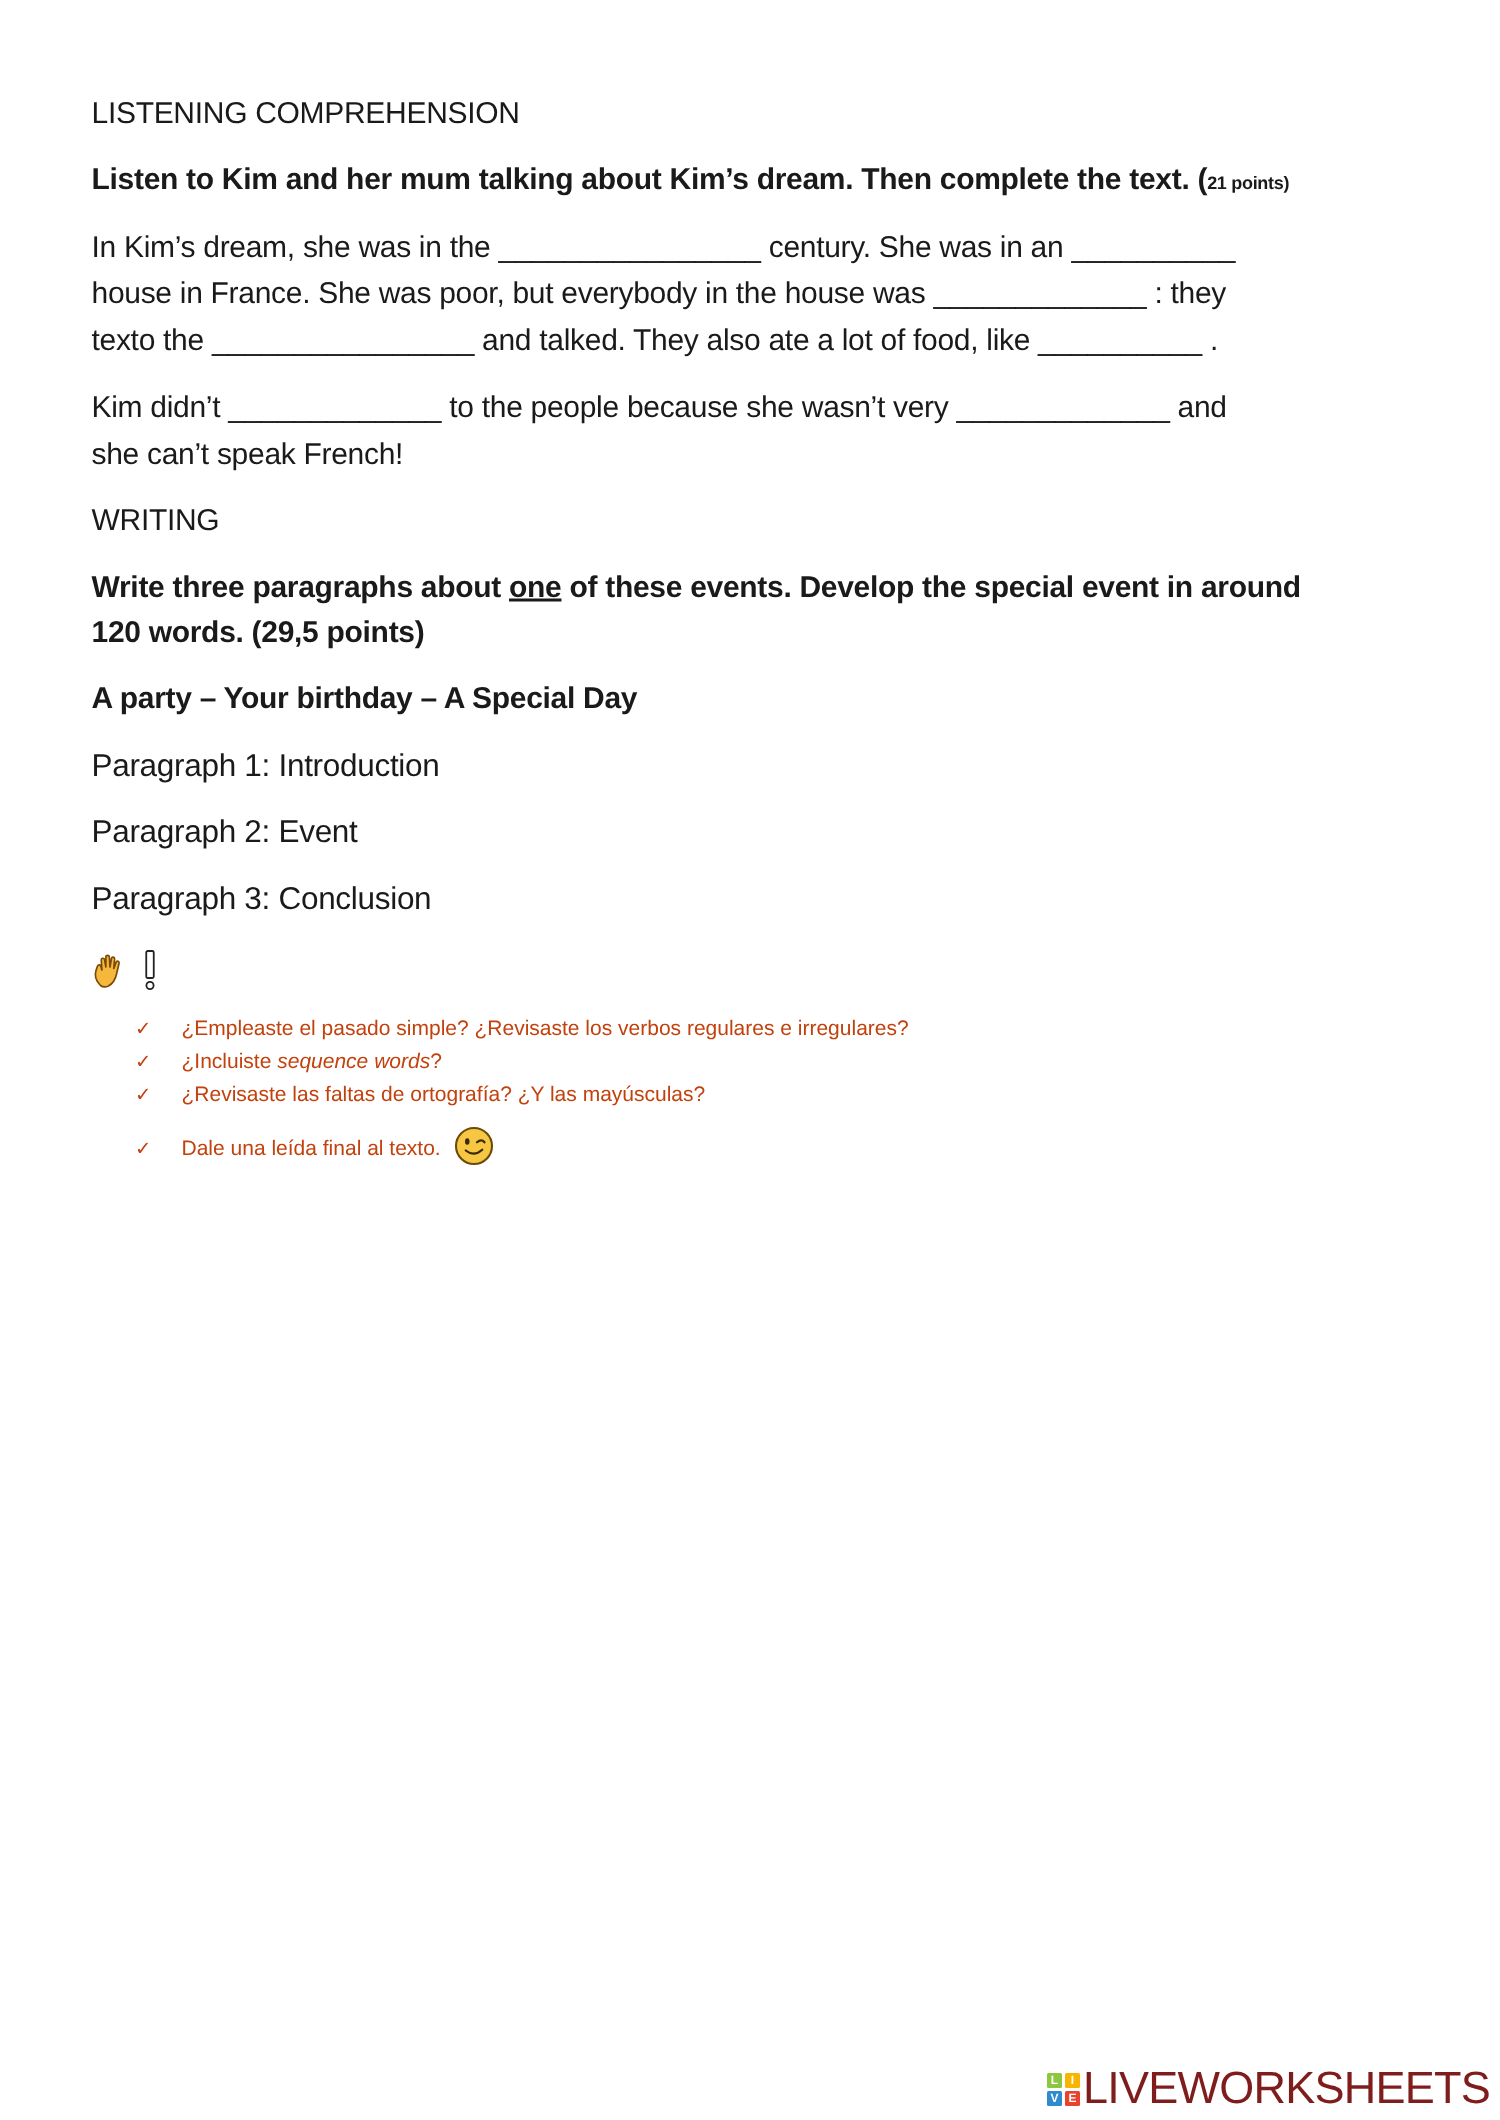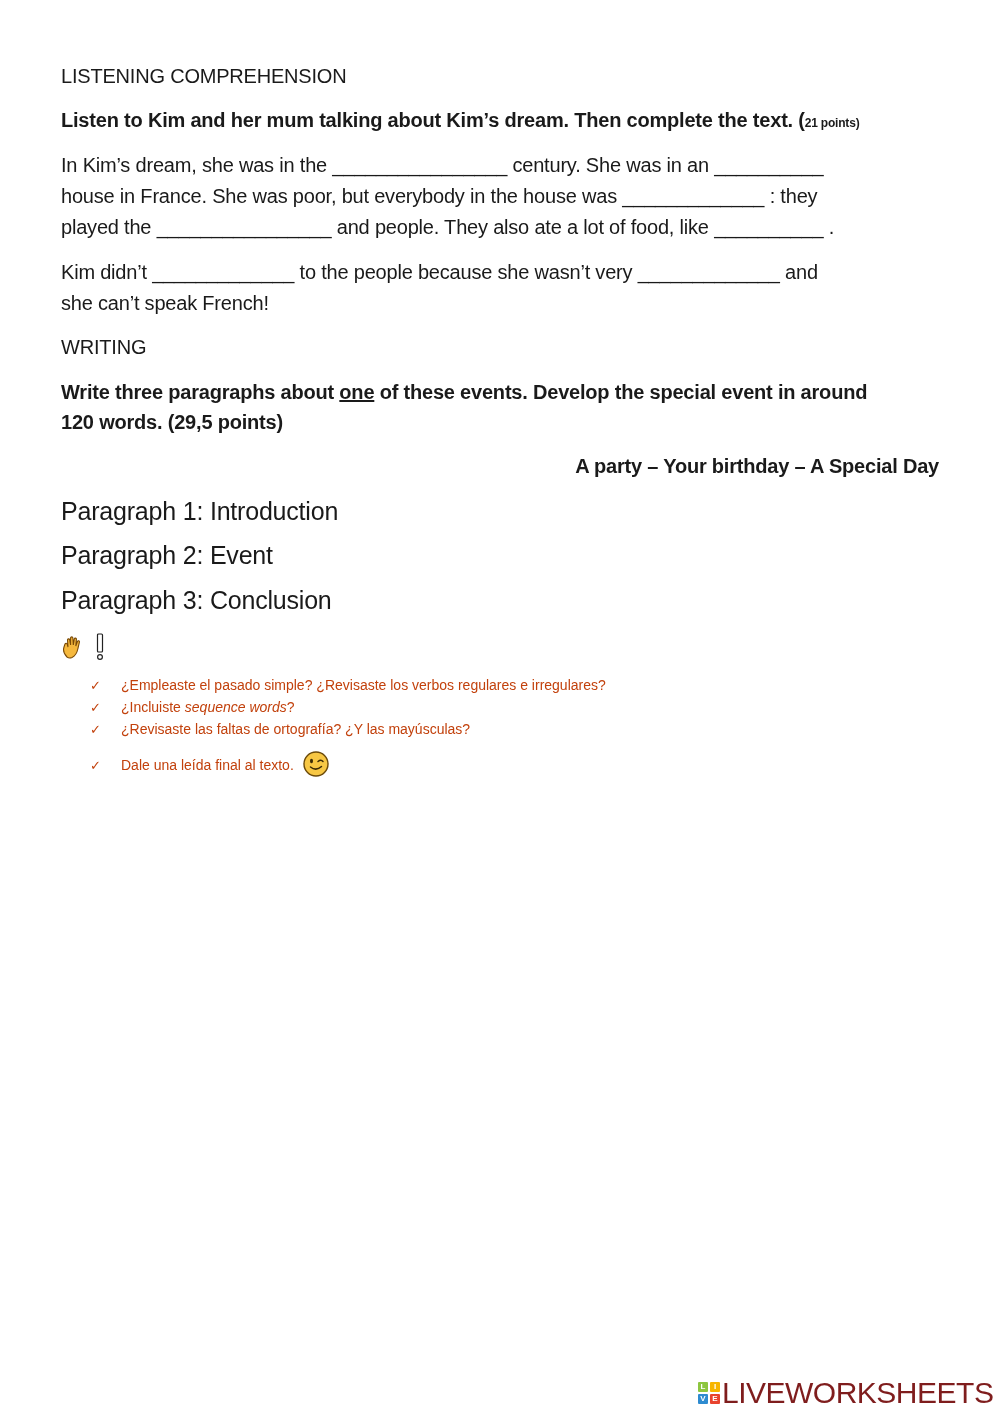--- a/index.html
+++ b/index.html
@@ -28,23 +28,23 @@
       font-size: 20px;
       line-height: 26px;
       letter-spacing: -0.2px;
     }
     .bold { font-weight: bold; }
     .small-points { font-size: 12px; }
     .u { text-decoration: underline; }
     .center {
       left: 0;
       width: 878px;
-      text-align: right;
+      text-align: left;
     }
-    .para-line { font-size: 25px; }
+    .para-line { font-size: 21px; }
     .checklist {
       position: absolute;
       left: 90px;
       top: 676px;
       width: 600px;
     }
     .check-item {
       position: absolute;
       left: 0;
       white-space: nowrap;
@@ -114,21 +114,21 @@
 <body>
 
 <div class="page">
 
   <div class="line" style="top:63px;">LISTENING COMPREHENSION</div>
 
   <div class="line bold" style="top:107px;"><span>Listen to Kim and her mum talking about Kim’s dream. Then complete the text. (</span><span class="small-points">21 points)</span></div>
 
   <div class="line" style="top:152px;">In Kim’s dream, she was in the ________________ century. She was in an __________</div>
   <div class="line" style="top:183px;">house in France. She was poor, but everybody in the house was _____________ : they</div>
-  <div class="line" style="top:214px;">played the ________________ and people. They also ate a lot of food, like __________ .</div>
+  <div class="line" style="top:214px;">texto the ________________ and talked. They also ate a lot of food, like __________ .</div>
 
   <div class="line" style="top:259px;">Kim didn’t _____________ to the people because she wasn’t very _____________ and</div>
   <div class="line" style="top:290px;">she can’t speak French!</div>
 
   <div class="line" style="top:334px;">WRITING</div>
 
   <div class="line bold" style="top:379px;"><span>Write three paragraphs about </span><span class="u">one</span><span> of these events. Develop the special event in around</span></div>
   <div class="line bold" style="top:409px;">120 words. (29,5 points)</div>
 
   <div class="line bold center" style="top:453px;">A party – Your birthday – A Special Day</div>

